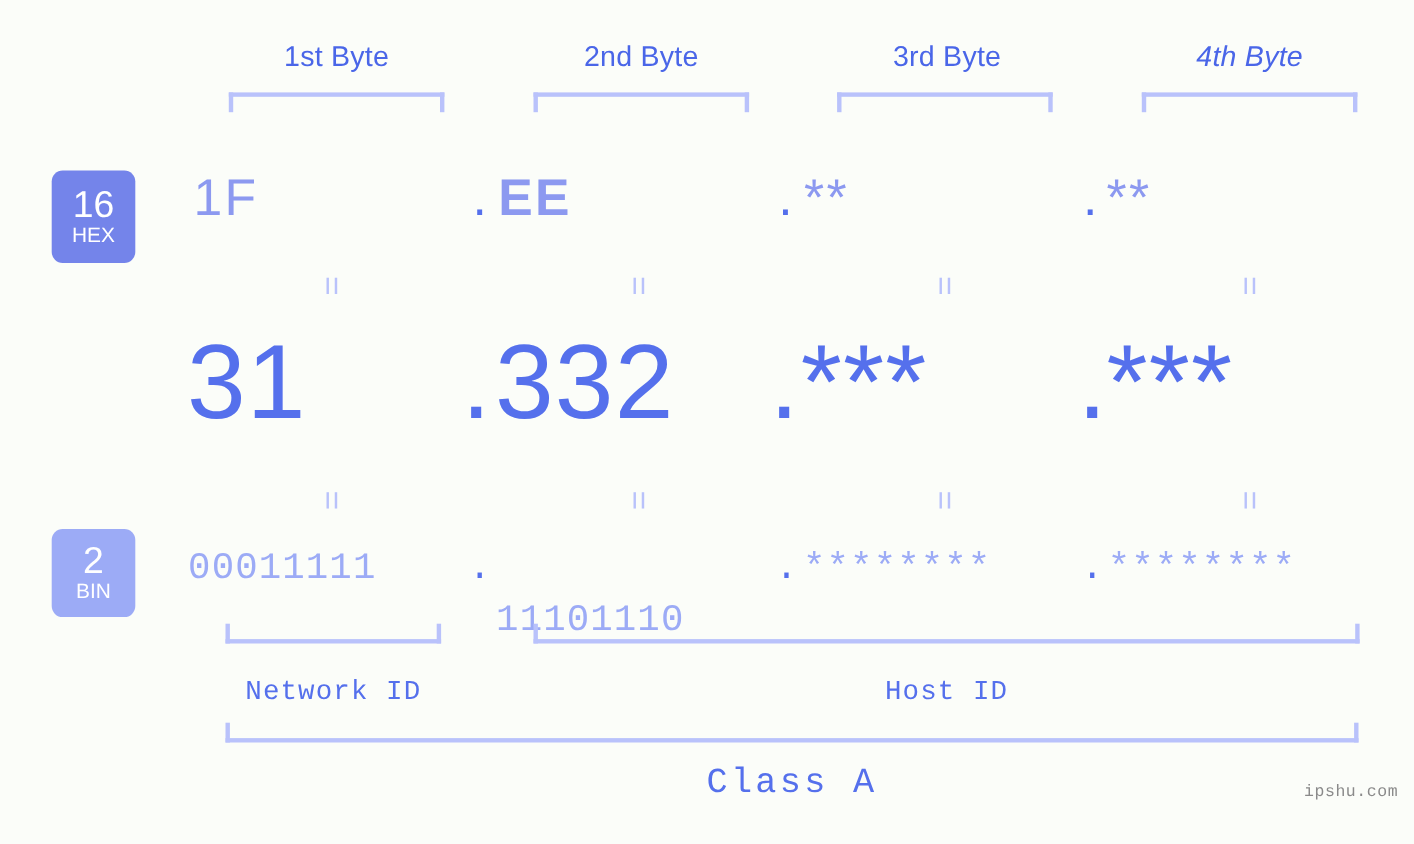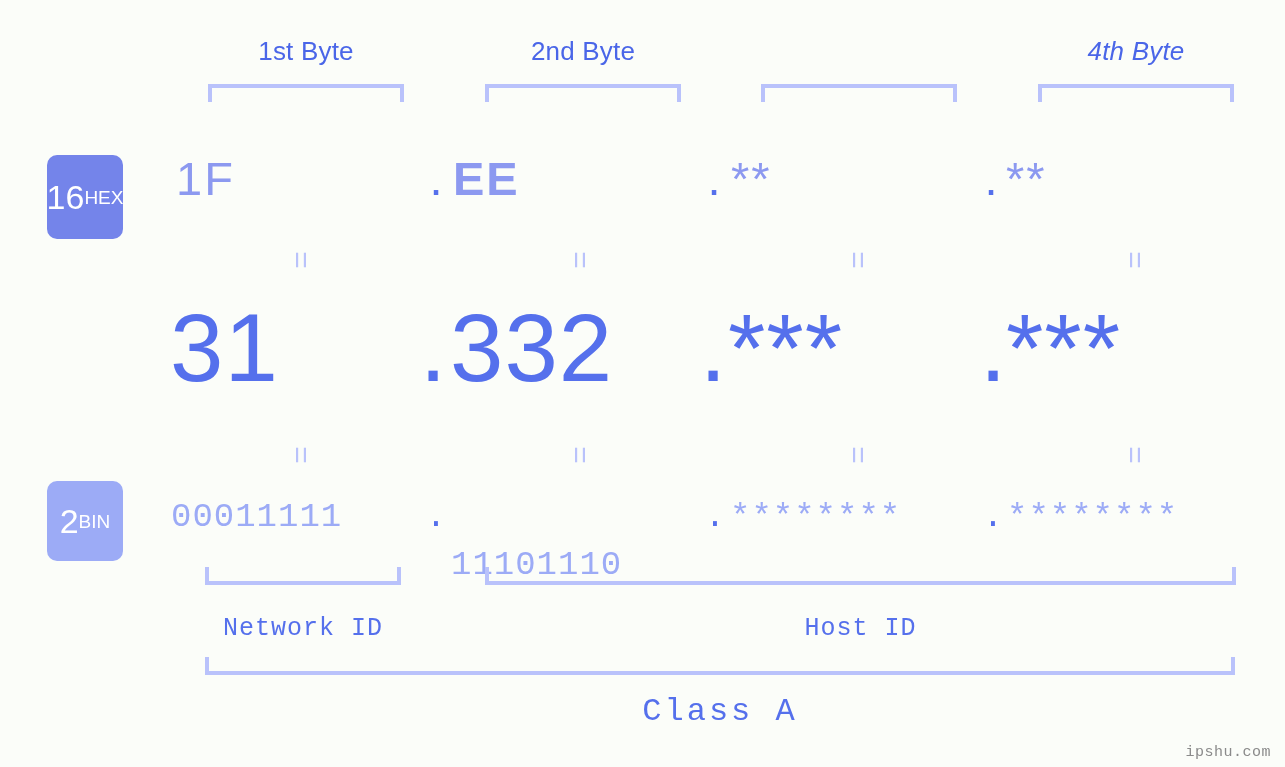--- a/index.html
+++ b/index.html
@@ -54,21 +54,21 @@
 
   
   .badge {
     position: absolute;
     left: 47px;
     width: 76px;
     border-radius: 10px;
     color: #ffffff;
     text-align: center;
     display: flex;
-    flex-direction: row;
+    flex-direction: column;
     align-items: center;
     justify-content: center;
     box-sizing: border-box;
   }
   .badge .num {
     font-size: 34px;
     line-height: 34px;
     font-family: "Liberation Sans", sans-serif;
     font-weight: 400;
   }
@@ -192,30 +192,30 @@
   
   #watermark {
     position: absolute;
     right: 14px;
     top: 713px;
     font-family: "Liberation Mono", monospace;
     font-size: 15px;
     line-height: 15px;
     color: #8a8a8a;
     letter-spacing: 0.5px;
-    margin-top: 32px;
   }
 </style>
 </head>
 <body>
 
 <div id="stage">
 
   <div class="byte-label" style="left:176px;">1st Byte</div>
   <div class="byte-label" style="left:453px;">2nd Byte</div>
+  <div class="byte-label" style="left:731px;">3rd Byte</div>
   <div class="byte-label" style="left:1006px;font-style:italic;">4th Byte</div>
 
   <div class="bracket-top" style="left:208px;  top:84px; width:196px;"></div>
   <div class="bracket-top" style="left:485px;  top:84px; width:196px;"></div>
   <div class="bracket-top" style="left:761px;  top:84px; width:196px;"></div>
   <div class="bracket-top" style="left:1038px; top:84px; width:196px;"></div>
 
   <div class="badge" id="badge-hex">
     <span class="num">16</span>
     <span class="nm">HEX</span>

